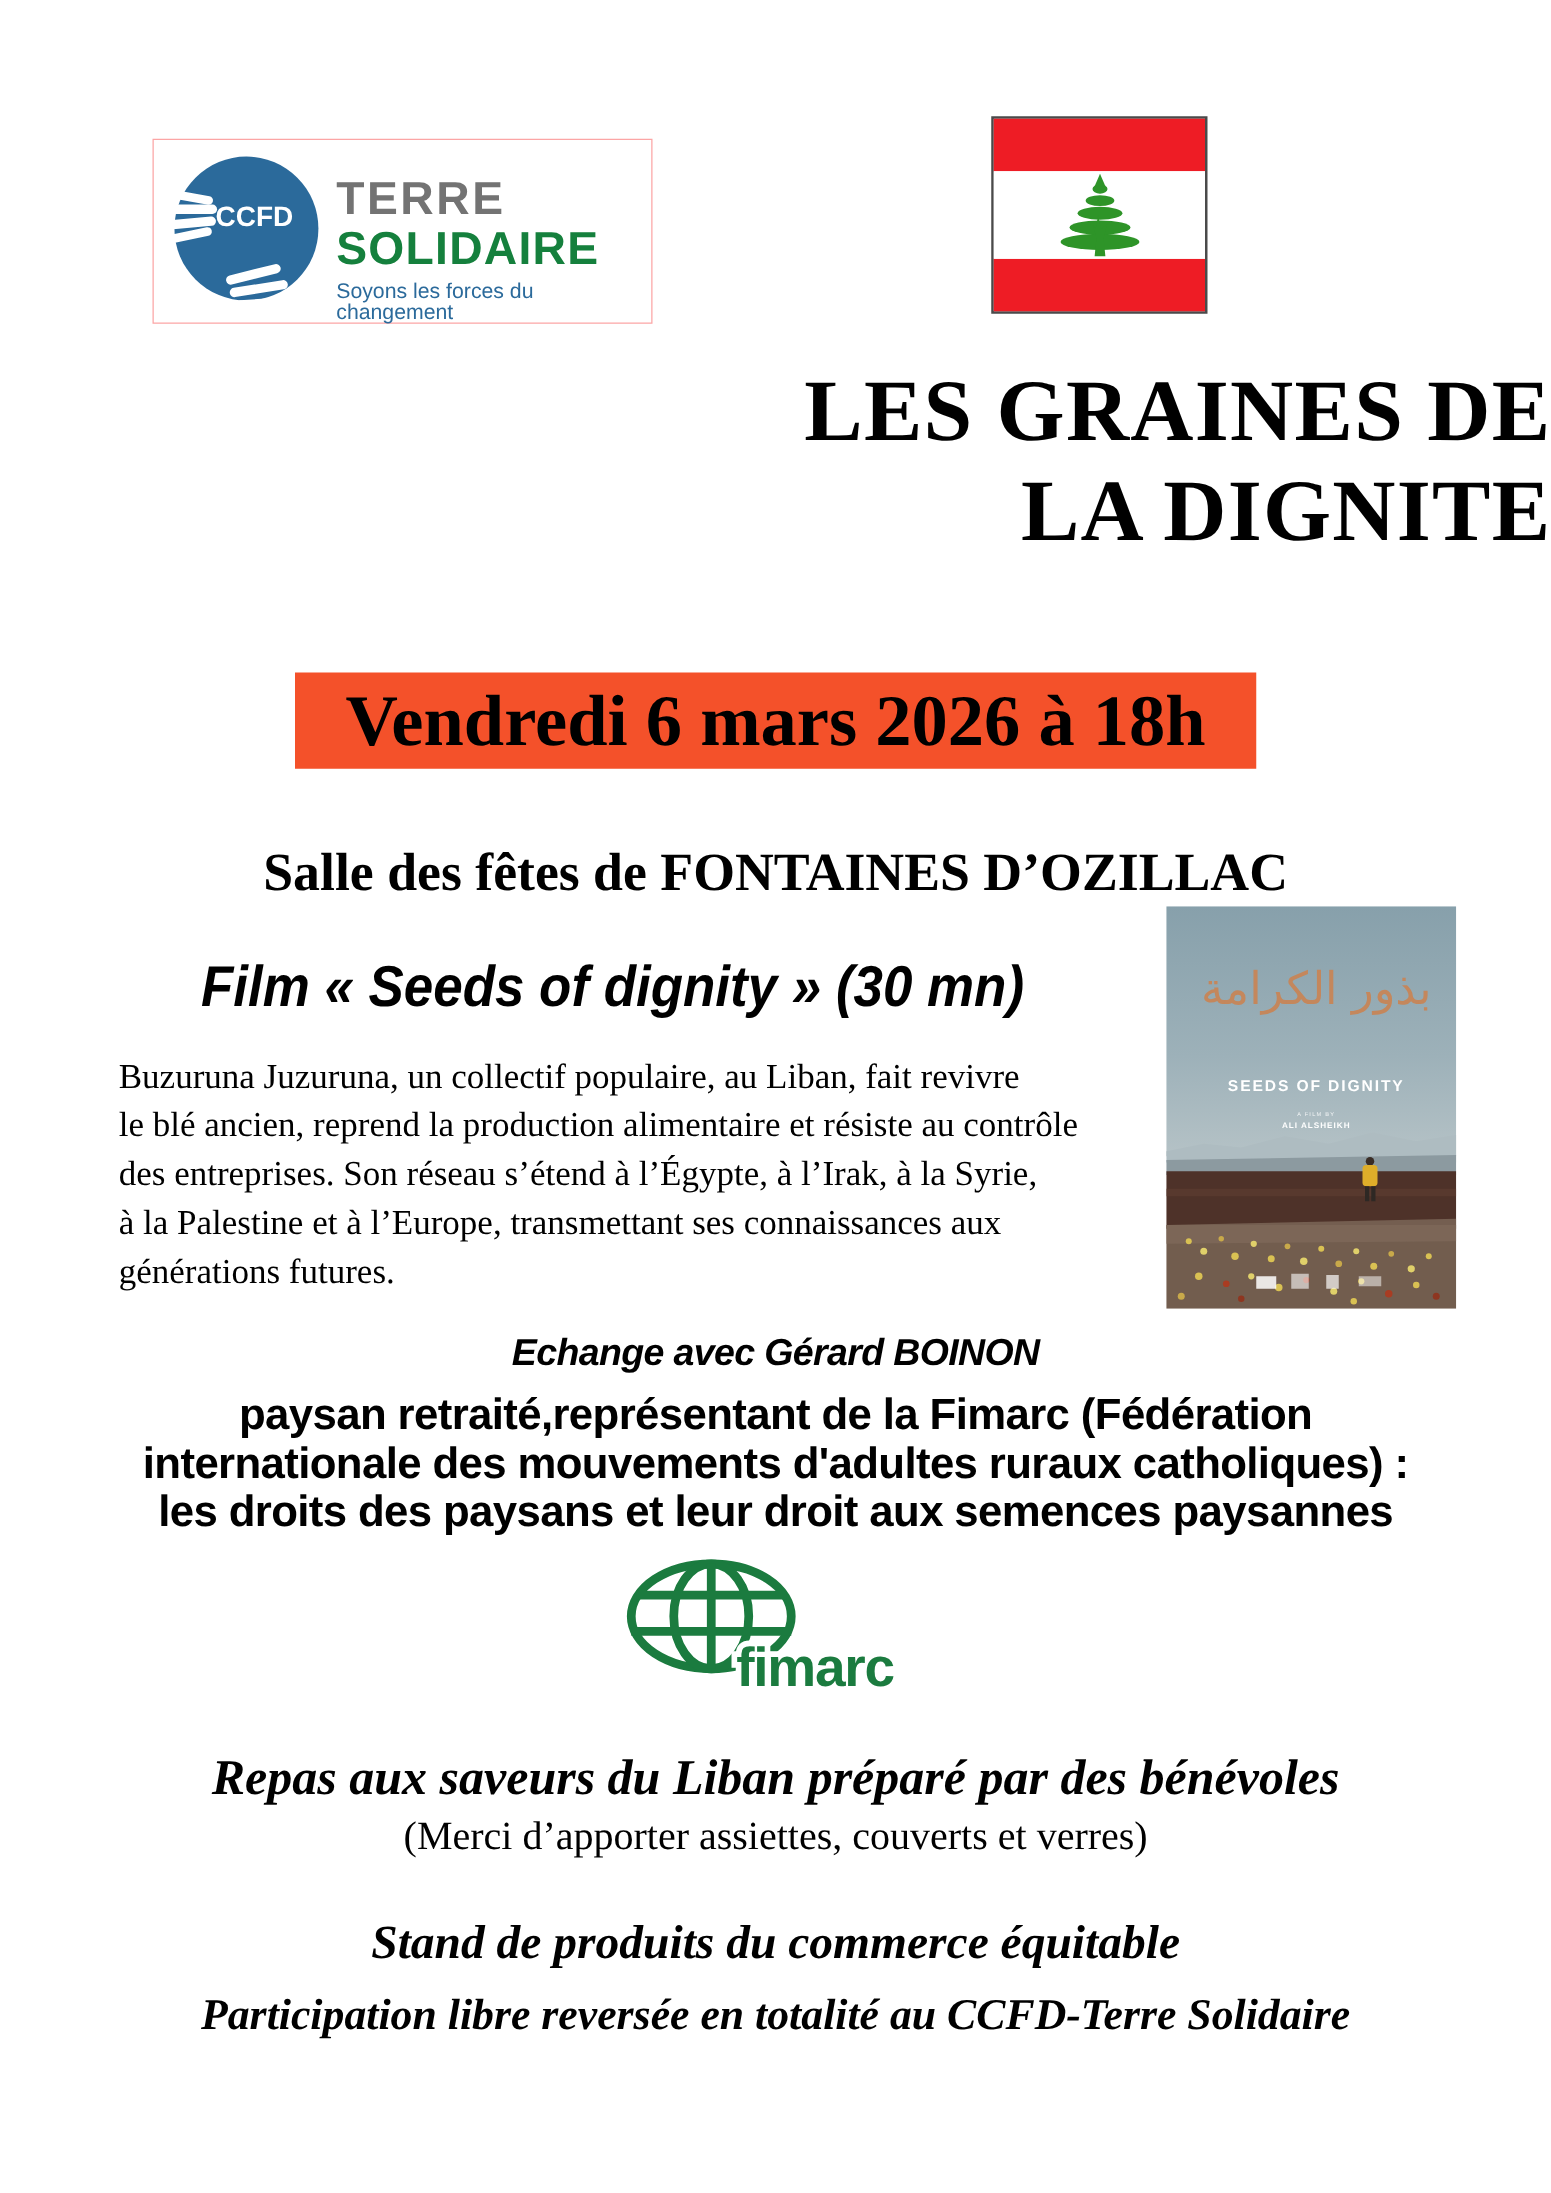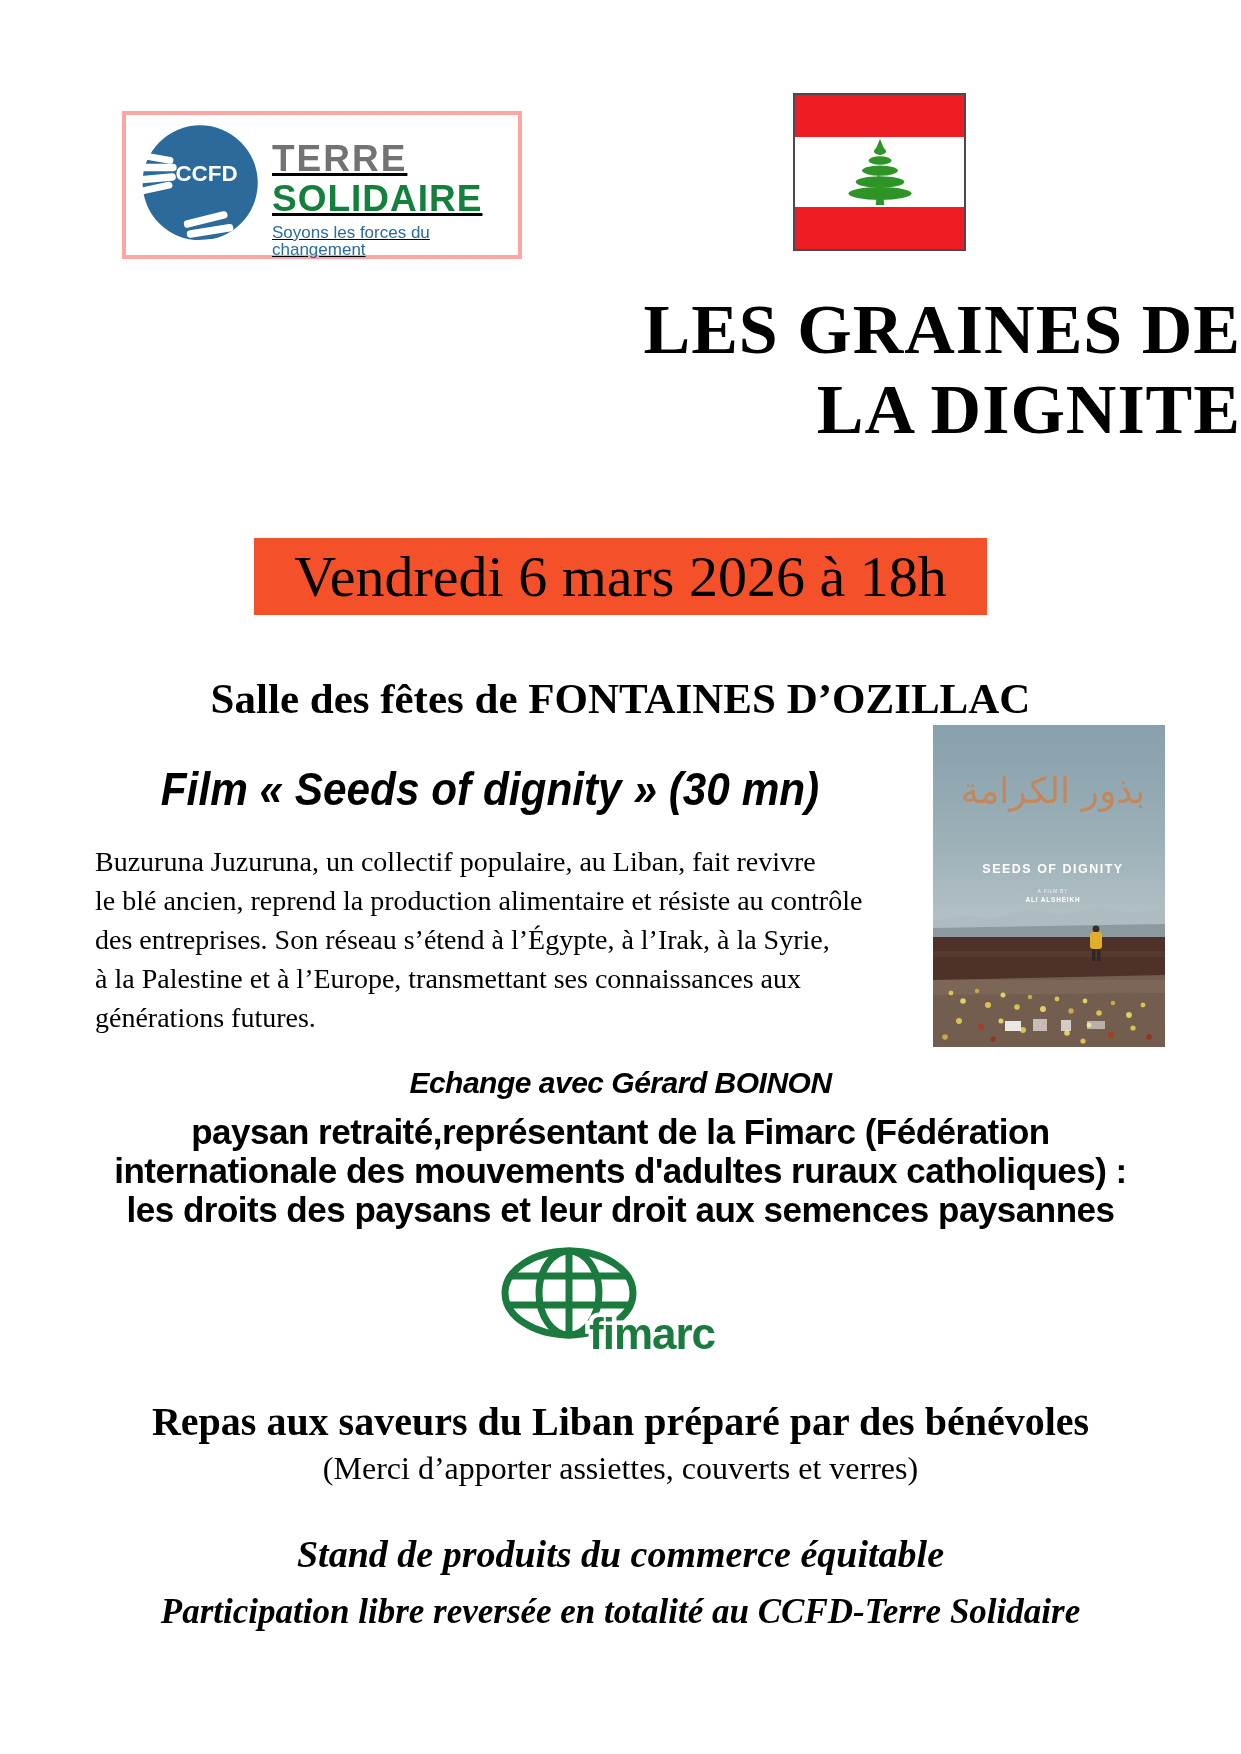--- a/index.html
+++ b/index.html
@@ -9,23 +9,23 @@
     width:1241px; height:1754px;
     background:#ffffff;
     font-family:"Liberation Serif", serif;
     color:#000;
     overflow:hidden;
   }
   
   .ccfd-box {
     position:absolute; left:122px; top:111px;
     width:400px; height:148px;
-    border:4px solid #fca5a5;
+    border:1px solid #fca5a5;
     background:#fff;
-    display:flex; align-items:center;text-decoration:underline;
+    display:flex; align-items:center;
   }
   .ccfd-ball { width:128px; height:128px; margin-left:8px; flex:0 0 auto; }
   .ccfd-words { margin-left:10px; font-family:"Liberation Sans", sans-serif; line-height:1; }
   .ccfd-terre { font-size:37px; font-weight:bold; color:#737373; letter-spacing:2px;margin-top:28px; }
   .ccfd-solidaire { font-size:37px; font-weight:bold; color:#15803d; letter-spacing:1px; margin-top:3px; }
   .ccfd-tagline { font-size:17px; color:#2B6A9B; margin-top:7px; }
   .flag-box {
     position:absolute; left:793px; top:93px;
     width:173px; height:158px;
     border:2px solid #4a4a4a;
@@ -38,21 +38,21 @@
   .title {
     position:absolute; left:0; top:290px; width:100%;
     text-align:right; font-weight:bold;
     font-size:70px; line-height:80px; letter-spacing:1px;
   }
   
   .banner-wrap { position:absolute; left:0; top:538px; width:100%; text-align:center; }
   .banner {
     display:inline-block;
     background:#F4512A;
-    color:#000; font-weight:normal;
+    color:#000; font-weight:bold;
     font-size:58px; line-height:77px;
     padding:0 40px;
   }
   
   .venue {
     position:absolute; left:0; top:674px; width:100%;
     text-align:center; font-weight:bold; font-size:43px;
   }
   
   .film-heading {
@@ -86,21 +86,21 @@
     text-align:center;
     font-family:"Liberation Sans", sans-serif;
     font-weight:bold; font-size:35px;
     line-height:39px; letter-spacing:-0.5px;
   }
   
   .fimarc-wrap { position:absolute; left:0; top:1245px; width:100%; text-align:center; }
   
   .meal {
     position:absolute; left:0; top:1398px; width:100%;
-    text-align:center; font-weight:bold; font-size:40px;
+    text-align:center; font-weight:bold; font-style:italic; font-size:40px;
   }
   .meal-note {
     position:absolute; left:0; top:1450px; width:100%;
     text-align:center; font-size:32px;
   }
   .stand {
     position:absolute; left:0; top:1532px; width:100%;
     text-align:center; font-weight:bold; font-style:italic; font-size:38px;
   }
   .participation {

